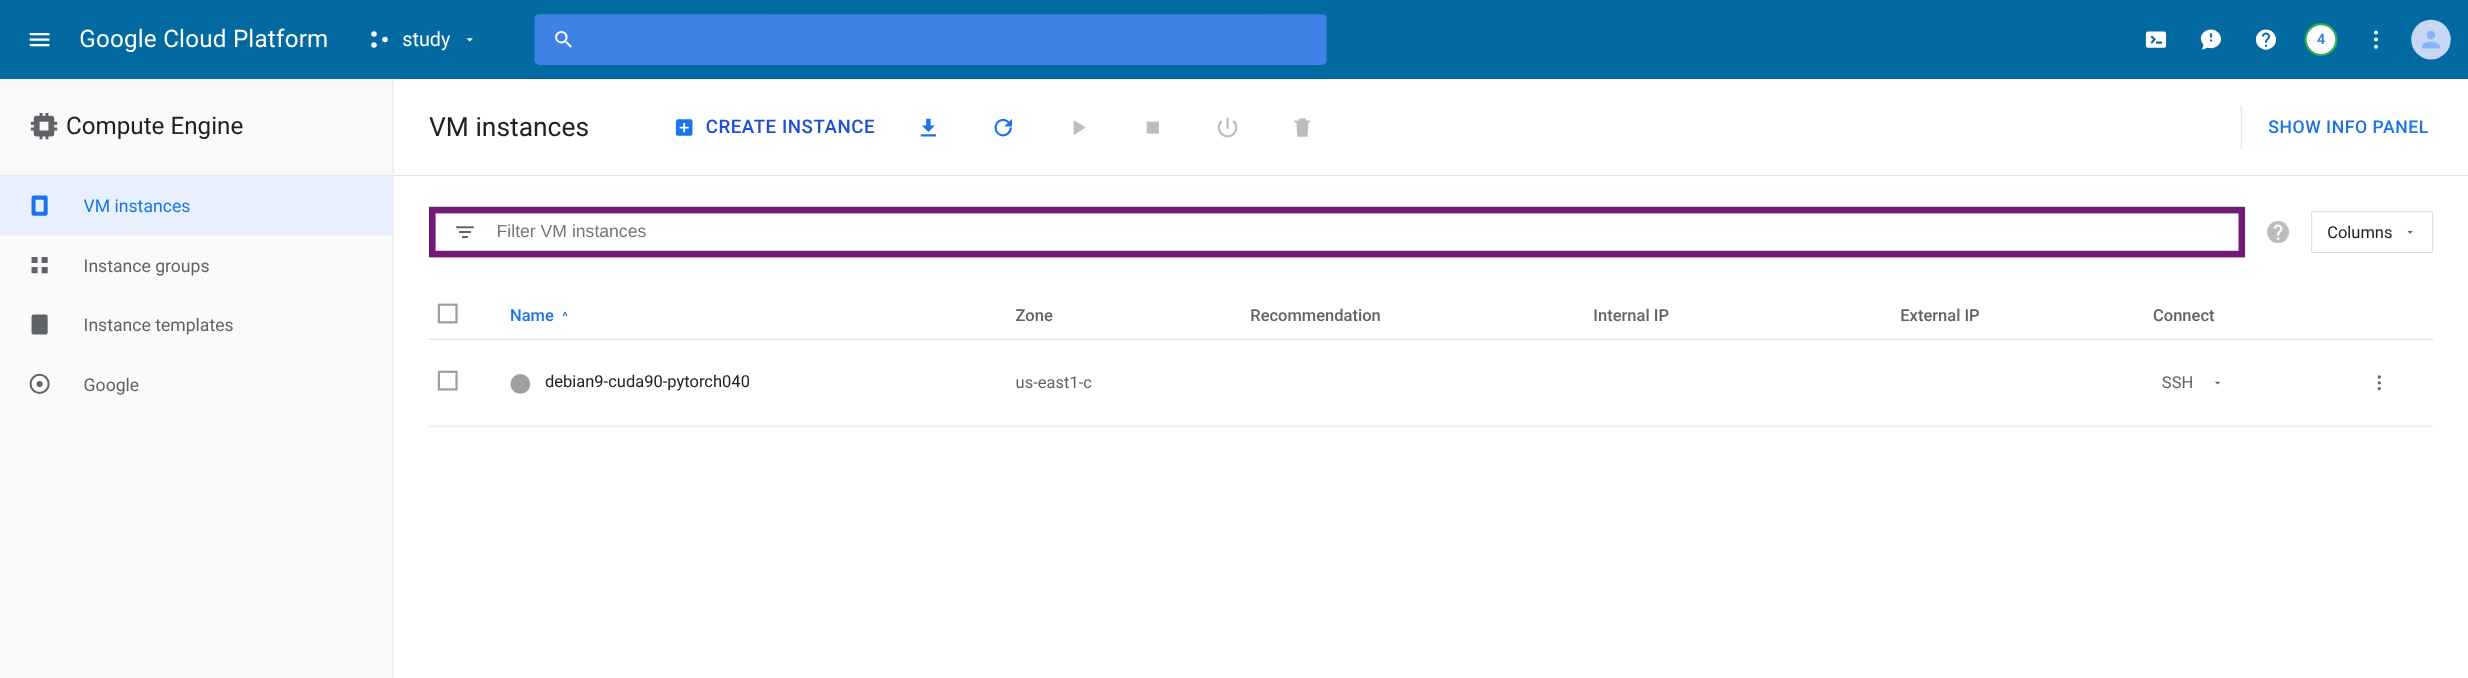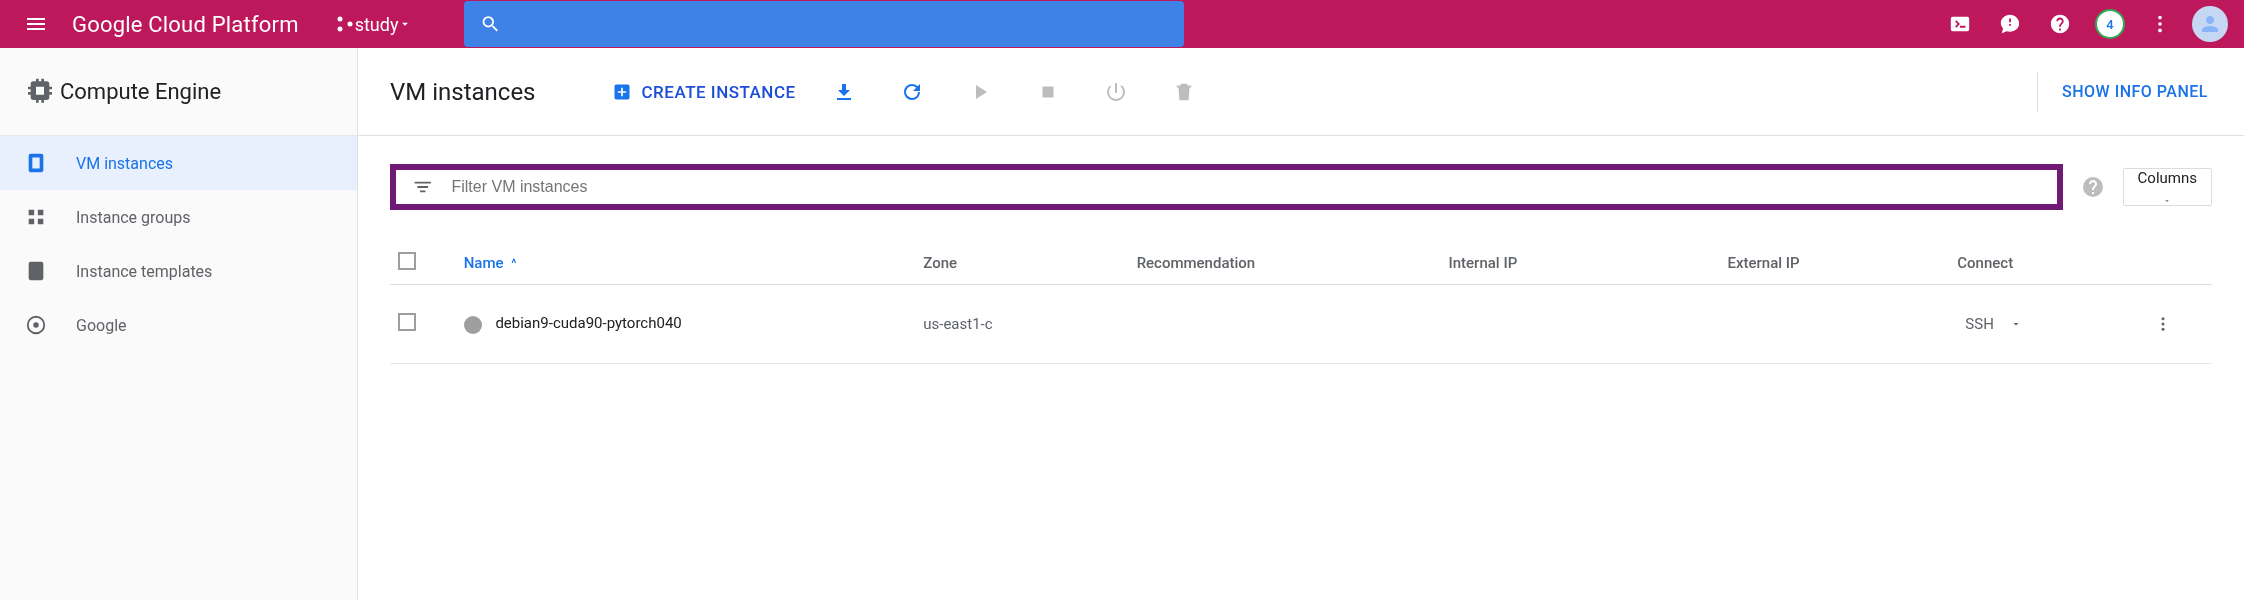--- a/index.html
+++ b/index.html
@@ -1,22 +1,22 @@
 <!DOCTYPE html>
 <html><head>
 <meta charset="utf-8">
 <style>
 * { box-sizing: border-box; margin: 0; padding: 0; }
 body { font-family: 'Roboto', 'Helvetica Neue', Arial, sans-serif; font-size: 14px; color: #202124; overflow: hidden; }
 
 
-.topbar { height: 48px; background: #be185d; display: flex; align-items: center; padding: 0 12px; gap: 8px; }
+.topbar { height: 72px; background: #0369a1; display: flex; align-items: center; padding: 0 12px; gap: 8px; }
 .hamburger { width: 48px; height: 48px; display: flex; align-items: center; justify-content: center; cursor: pointer; }
 .brand { color: #fff; font-size: 22px; font-weight: 400; letter-spacing: 0.2px; margin-left: 4px; margin-right: 16px; white-space: nowrap; }
-.project-picker { display: flex; align-items: center; gap: 0; color: #fff; font-size: 18px; padding: 6px 12px; cursor: pointer; border-radius: 4px; }
+.project-picker { display: flex; align-items: center; gap: 11px; color: #fff; font-size: 18px; padding: 6px 12px; cursor: pointer; border-radius: 4px; }
 .search-wrap { flex: 1; margin: 0 20px 0 32px; max-width: 720px; }
 .search-box { height: 46px; background: #3f82e6; border-radius: 4px; display: flex; align-items: center; padding: 0 16px; }
 .search-box input { background: transparent; border: none; outline: none; color: #fff; font-size: 15px; width: 100%; margin-left: 12px; }
 .topbar-right { display: flex; align-items: center; gap: 6px; margin-left: auto; }
 .topbar-iconbtn { width: 44px; height: 44px; display: flex; align-items: center; justify-content: center; cursor: pointer; border-radius: 50%; color: #fff; }
 .badge-circle { width: 30px; height: 30px; border-radius: 50%; background: #fff; color: #1a73e8; display: flex; align-items: center; justify-content: center; font-size: 13px; font-weight: 500; border: 2px solid #34a853; }
 .avatar-circ { width: 36px; height: 36px; border-radius: 50%; background: #c5d7f2; display: flex; align-items: center; justify-content: center; }
 
 
 .layout { display: flex; height: calc(100vh - 64px); }
@@ -40,21 +40,21 @@
 .toolbar-spacer { flex: 1; }
 .toolbar-divider { width: 1px; height: 40px; background: #e0e0e0; margin: 0 16px; }
 .show-info { color: #1a73e8; font-size: 16px; font-weight: 500; letter-spacing: 0.5px; cursor: pointer; padding: 8px 4px; }
 
 
 .content { padding: 28px 32px; }
 .filter-row { display: flex; align-items: center; gap: 18px; margin-bottom: 32px; }
 .filter-box { flex: 1; height: 46px; border: 6px solid #701a75; display: flex; align-items: center; padding: 0 16px; gap: 18px; }
 .filter-box input { border: none; outline: none; font-size: 16px; width: 100%; color: #5f6368; }
 .help-circle { width: 24px; height: 24px; color: #bdbdbd; cursor: pointer; }
-.columns-btn { height: 38px; border: 1px solid #dadce0; padding: 0 14px; display: flex; align-items: center; gap: 10px; cursor: pointer; font-size: 15px; border-radius: 2px; flex-direction: column; }
+.columns-btn { height: 38px; border: 1px solid #dadce0; padding: 0 14px; display: flex; align-items: center; gap: 10px; cursor: pointer; font-size: 15px; border-radius: 2px; }
 
 
 .vm-table { width: 100%; border-collapse: collapse; }
 .vm-table th { text-align: left; font-weight: 500; font-size: 15px; color: #5f6368; padding: 10px 8px; border-bottom: 1px solid #dadce0; margin-left: 48px; }
 .vm-table th.sorted { color: #1a73e8; }
 .vm-table td { padding: 12px 8px; font-size: 15px; color: #5f6368; border-bottom: 1px solid #e8e8e8; }
 .vm-table td.name-cell { color: #202124; }
 .checkbox { width: 18px; height: 18px; border: 2px solid #9e9e9e; cursor: pointer; display: inline-block; }
 .status-dot { width: 18px; height: 18px; border-radius: 50%; background: #9e9e9e; display: inline-block; vertical-align: middle; margin-right: 10px; }
 .ssh-btn { display: inline-flex; align-items: center; gap: 16px; padding: 4px 8px; cursor: pointer; }

